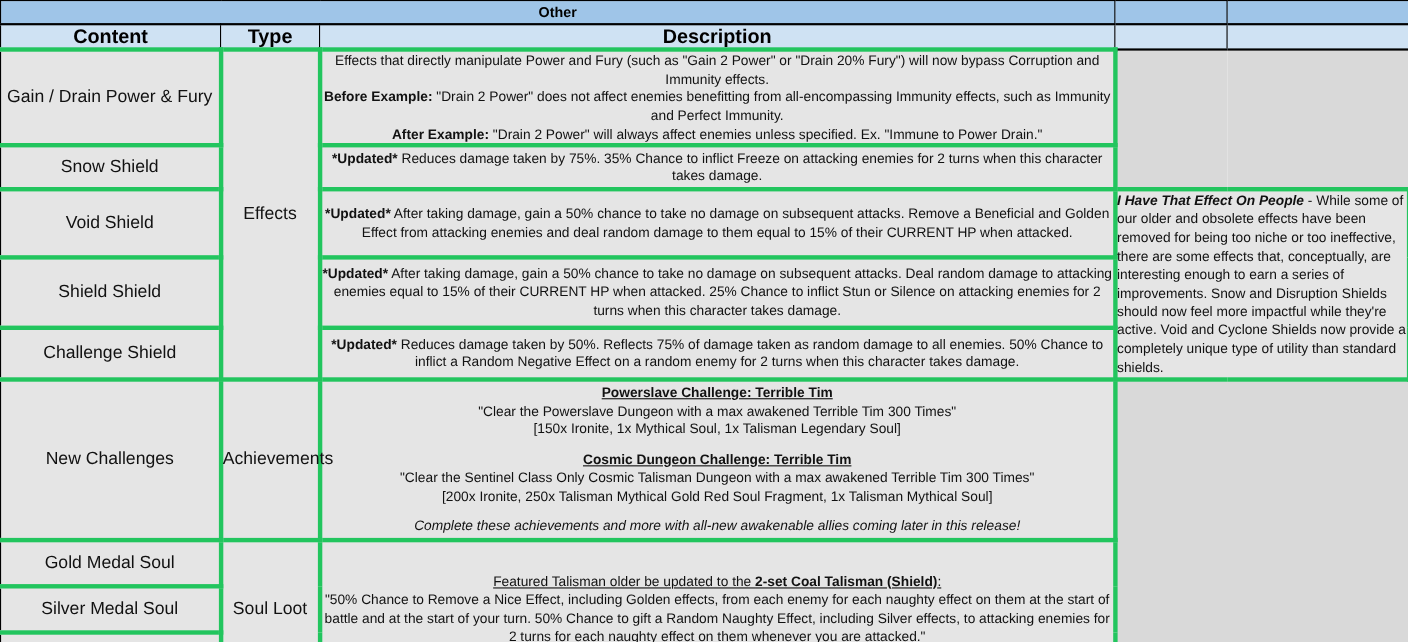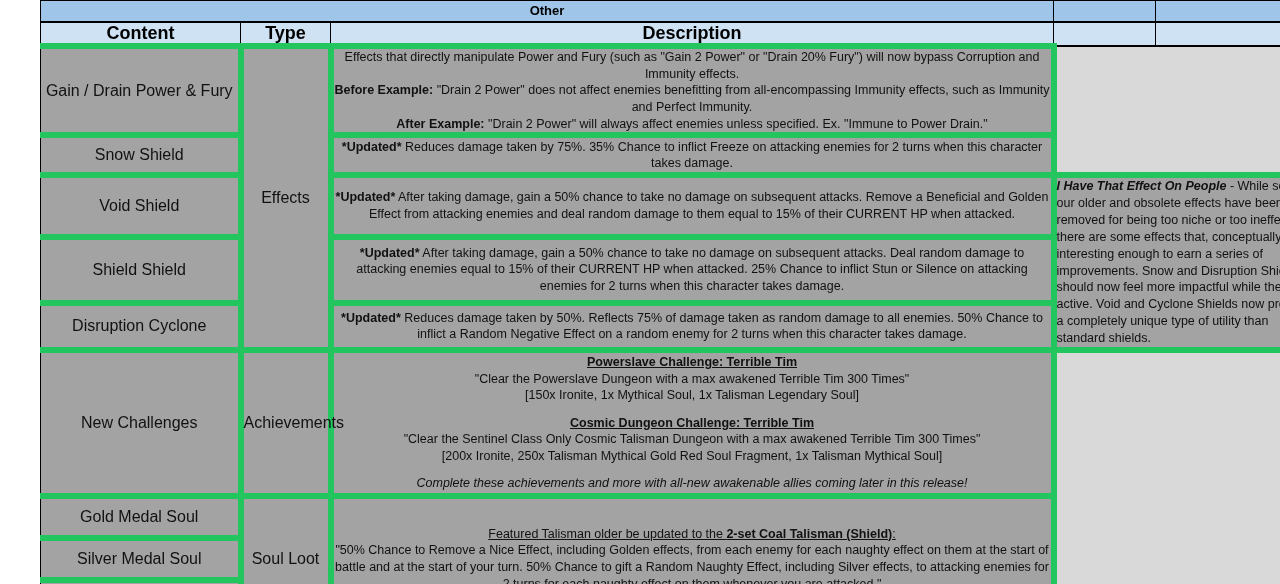--- a/index.html
+++ b/index.html
@@ -13,35 +13,34 @@
     overflow: hidden;
     font-family: "Liberation Sans", sans-serif;
     color: #000000;
   }
 
   .sheet {
     position: relative;
     width: 1280px;
     height: 584px;
     box-sizing: border-box;
-    padding-left: 40px;
   }
 
   table.grid {
     border-collapse: collapse;
     table-layout: fixed;
     width: 1280px;
     height: 584px;
   }
 
   table.grid td {
-    border: 6px solid #22c55e;
+    border: 4px solid #22c55e;
     padding: 0;
     vertical-align: middle;
-    background: #a3a3a3;
+    background: #e5e5e5;
   }
 
   
   .title-cell {
     background: #9fc5e8 !important;
     border: 1px solid #000000 !important;
     border-bottom: 2px solid #000000 !important;
     text-align: center;
     font-size: 13px;
     font-weight: bold;
@@ -162,21 +161,21 @@
         <b><i>I Have That Effect On People</i></b><span> - </span><span>While some of our older and obsolete effects have been removed for being too niche or too ineffective, there are some effects that, conceptually, are interesting enough to earn a series of improvements. Snow and Disruption Shields should now feel more impactful while they're active. Void and Cyclone Shields now provide a completely unique type of utility than standard shields.</span>
       </td>
     </tr>
 
     <tr style="height:54px">
       <td class="content-cell outer-left">Shield Shield</td>
       <td class="desc-cell"><b>*Updated*</b><span> After taking damage, gain a 50% chance to take no damage on subsequent attacks. Deal random damage to attacking enemies equal to 15% of their CURRENT HP when attacked. 25% Chance to inflict Stun or Silence on attacking enemies for 2 turns when this character takes damage.</span></td>
     </tr>
 
     <tr style="height:40px">
-      <td class="content-cell outer-left">Disruption Cyclone</td>
+      <td class="content-cell outer-left">Challenge Shield</td>
       <td class="desc-cell"><b>*Updated*</b><span> Reduces damage taken by 50%. Reflects 75% of damage taken as random damage to all enemies. 50% Chance to inflict a Random Negative Effect on a random enemy for 2 turns when this character takes damage.</span></td>
     </tr>
 
     <tr style="height:146px">
       <td class="content-cell outer-left">New Challenges</td>
       <td class="type-cell">Achievements</td>
       <td class="desc-cell">
         <span class="line bu">Powerslave Challenge: Terrible Tim</span>
         <span class="line">"Clear the Powerslave Dungeon with a max awakened Terrible Tim 300 Times"</span>
         <span class="line">[150x Ironite, 1x Mythical Soul, 1x Talisman Legendary Soul]</span>

